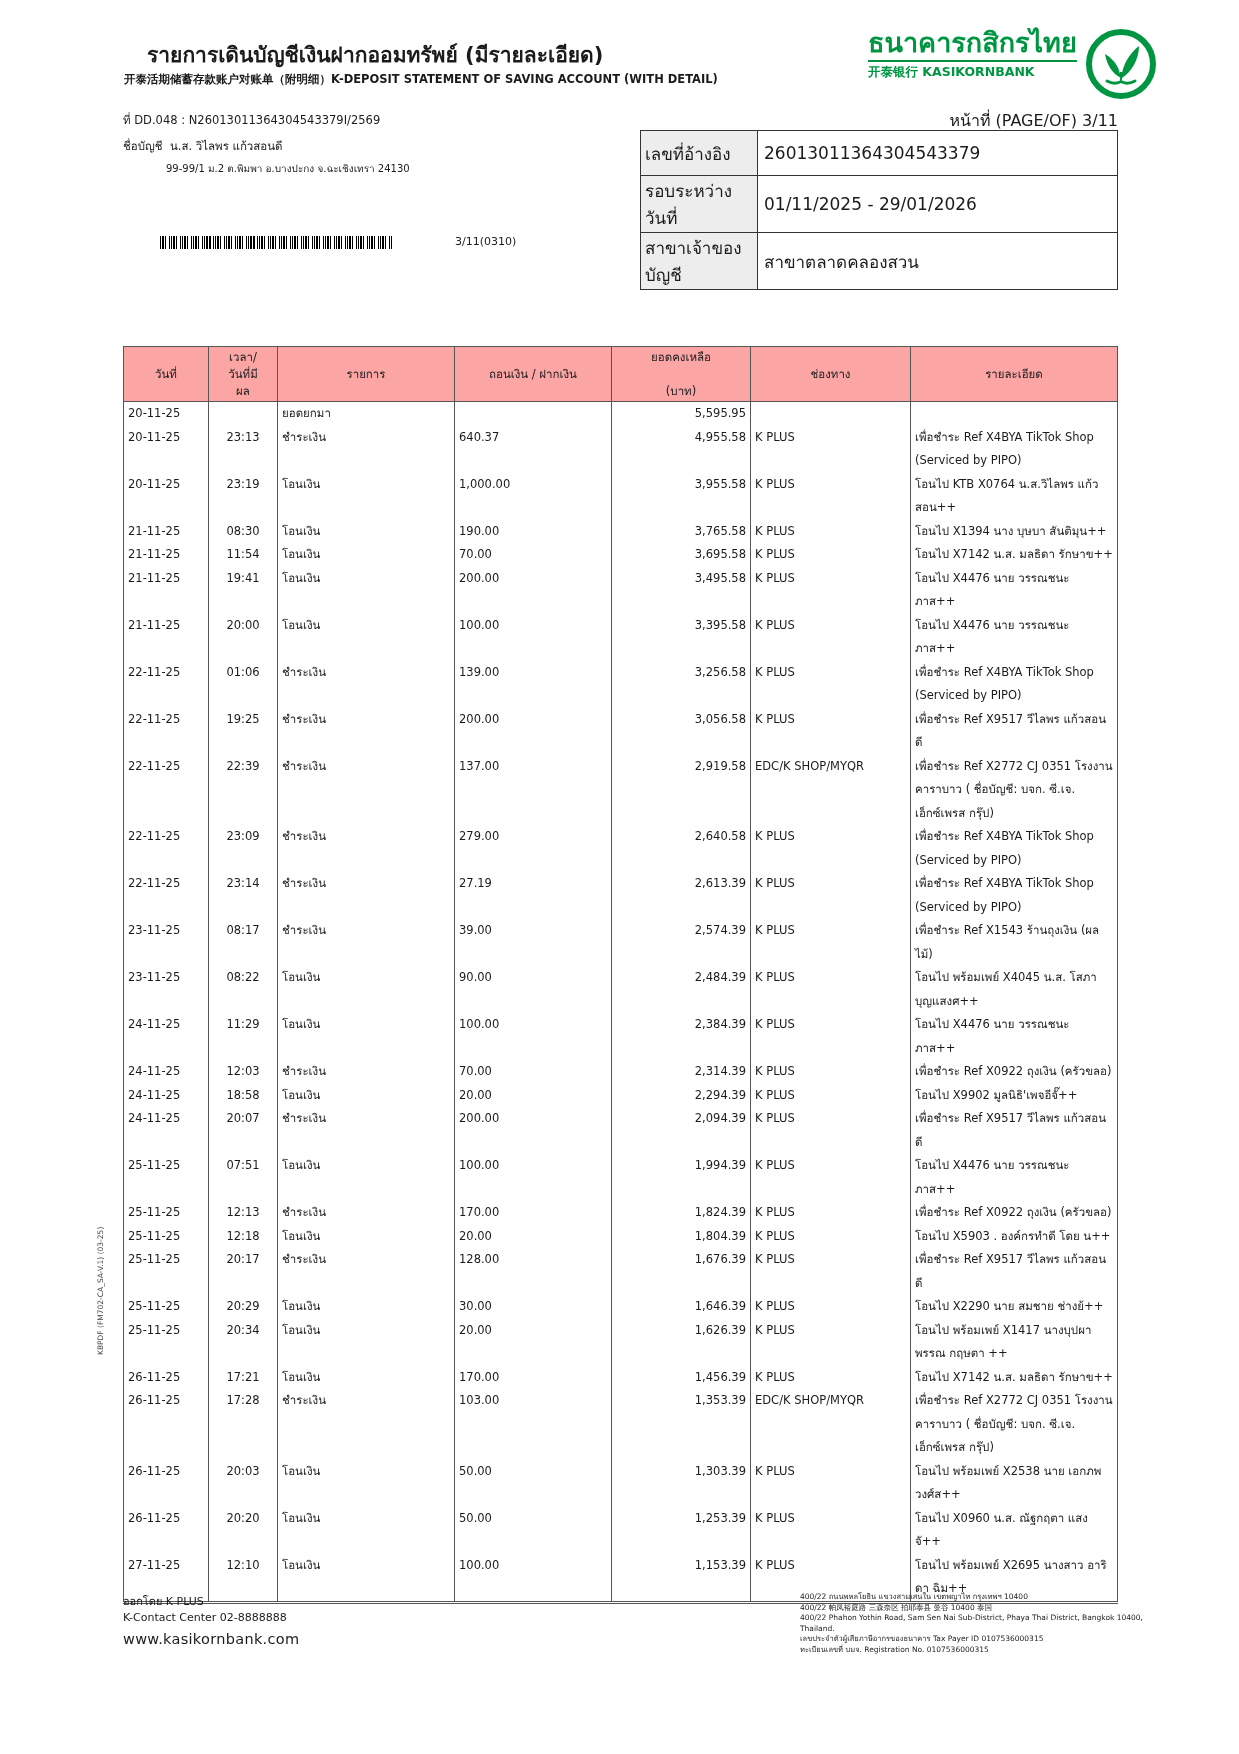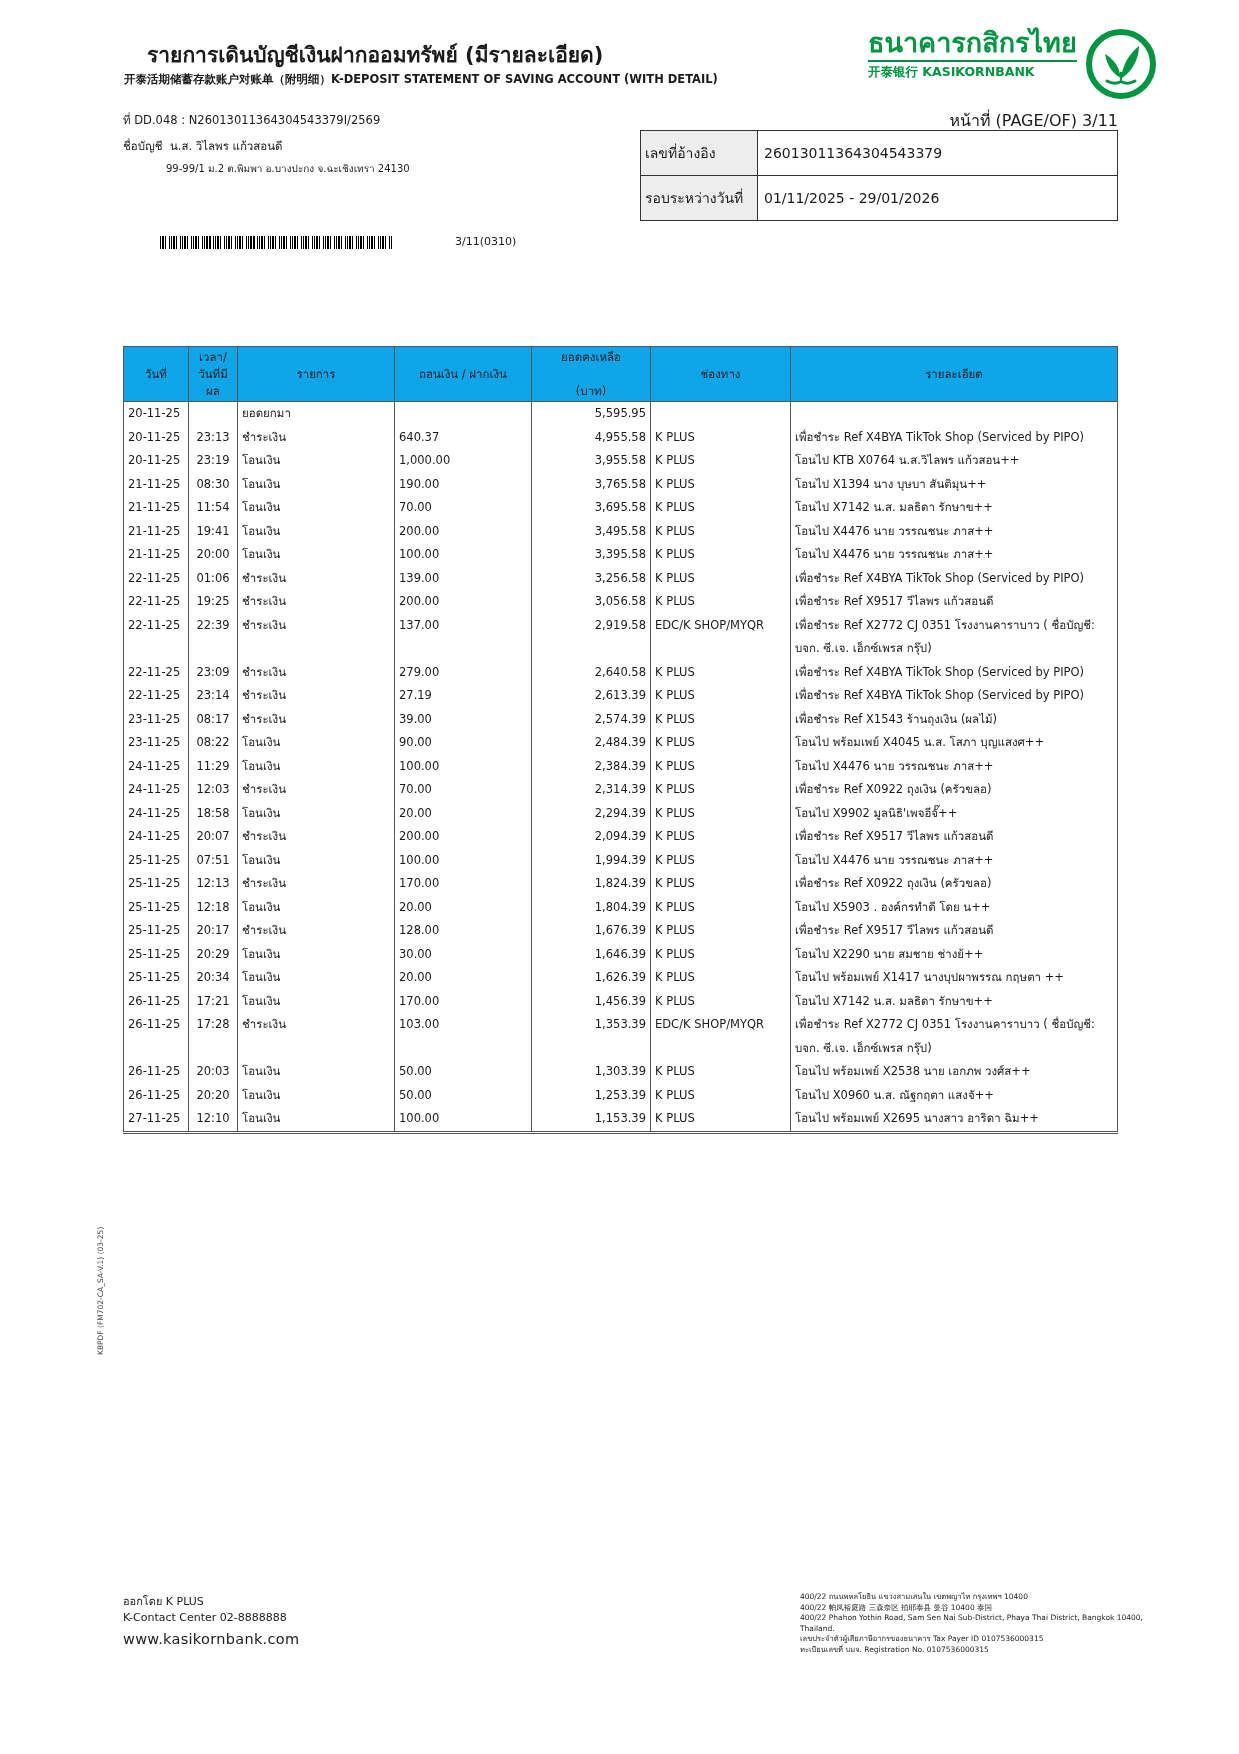--- a/index.html
+++ b/index.html
@@ -14,39 +14,39 @@
   .brand{position:absolute;left:868px;top:28px;display:flex;align-items:flex-start;gap:8px;}
   .brand-text{text-align:left;}
   .brand-th{font-size:27px;font-weight:bold;color:#009641;line-height:30px;border-bottom:2px solid #009641;padding-bottom:2px;white-space:nowrap;}
   .brand-sub{font-size:12.5px;font-weight:bold;color:#009641;margin-top:2px;white-space:nowrap;}
   .brand-logo{width:72px;height:72px;}
   .page-no{position:absolute;left:818px;top:96px;width:300px;text-align:right;font-size:16px;margin-top:12px;}
   .doc-no{position:absolute;left:123px;top:111px;font-size:11.5px;}
   .acct-name{position:absolute;left:123px;top:137px;font-size:11.5px;}
   .acct-addr{position:absolute;left:166px;top:161px;font-size:10px;}
   
-  .info-box{position:absolute;left:640px;top:130px;width:478px;border-collapse:collapse;font-size:14px;border:1.5px solid #333;}
+  .info-box{position:absolute;left:640px;top:130px;width:478px;border-collapse:collapse;font-size:17px;border:1.5px solid #333;}
   .info-box td{border:1px solid #333;height:22px;padding:11px 6px;vertical-align:middle;}
   .info-box td.lbl{background:#ededed;width:108px;padding:1px 4px;}
   
   .barcode{
     position:absolute;left:160px;top:236px;width:232px;height:13px;
     background-image:repeating-linear-gradient(90deg,
       #000 0px,#000 1px,#fff 1px,#fff 2px,
       #000 2px,#000 4.5px,#fff 4.5px,#fff 5.5px,
       #000 5.5px,#000 6.5px,#fff 6.5px,#fff 9px,
       #000 9px,#000 10px,#fff 10px,#fff 11px);
   }
   .barcode-caption{position:absolute;left:455px;top:235px;font-size:11px;}
   
   .txn-table{position:absolute;left:123px;top:346px;width:995px;border-collapse:collapse;table-layout:fixed;
     border:1.5px solid #555;border-bottom:3px double #555;font-size:11.5px;}
   .txn-table th{
-    background:#0ea5e9;border:1px solid #555;border-bottom:1.5px solid #555;height:54px;
-    font-weight:normal;text-align:center;vertical-align:middle;white-space:pre-line;line-height:17px;padding:0 4px;
+    background:#fca5a5;border:1px solid #555;border-bottom:1.5px solid #555;height:54px;
+    font-weight:normal;text-align:center;vertical-align:middle;white-space:pre-line;line-height:17px;padding:0 14px;
   }
   .txn-table td{border-left:1px solid #555;border-right:1px solid #555;vertical-align:top;
     line-height:23.5px;padding:0 4px;word-wrap:break-word;}
   .col-date{width:56px;text-align:left;padding-left:5px;margin-top:47px;}
   .col-time{width:40px;text-align:center;}
   .col-item{width:148px;}
   .col-amount{width:128px;padding-right:38px;}
   .col-balance{width:110px;text-align:right;padding-right:6px;}
   .col-channel{width:131px;}
   .col-detail{}
@@ -95,20 +95,24 @@
   <table class="info-box">
     <tbody id="info-box-body">
         <tr>
           <td class="lbl">เลขที่อ้างอิง</td>
           <td>26013011364304543379</td>
         </tr>
         <tr>
           <td class="lbl">รอบระหว่างวันที่</td>
           <td>01/11/2025 - 29/01/2026</td>
         </tr>
+        <tr>
+          <td class="lbl">สาขาเจ้าของบัญชี</td>
+          <td>สาขาตลาดคลองสวน</td>
+        </tr>
       </tbody>
   </table>
 
   <div class="barcode"></div>
   <div class="barcode-caption">3/11(0310)</div>
 
   <table class="txn-table">
     <thead>
         <tr id="txn-head">
           <th class="col-date">วันที่</th>

